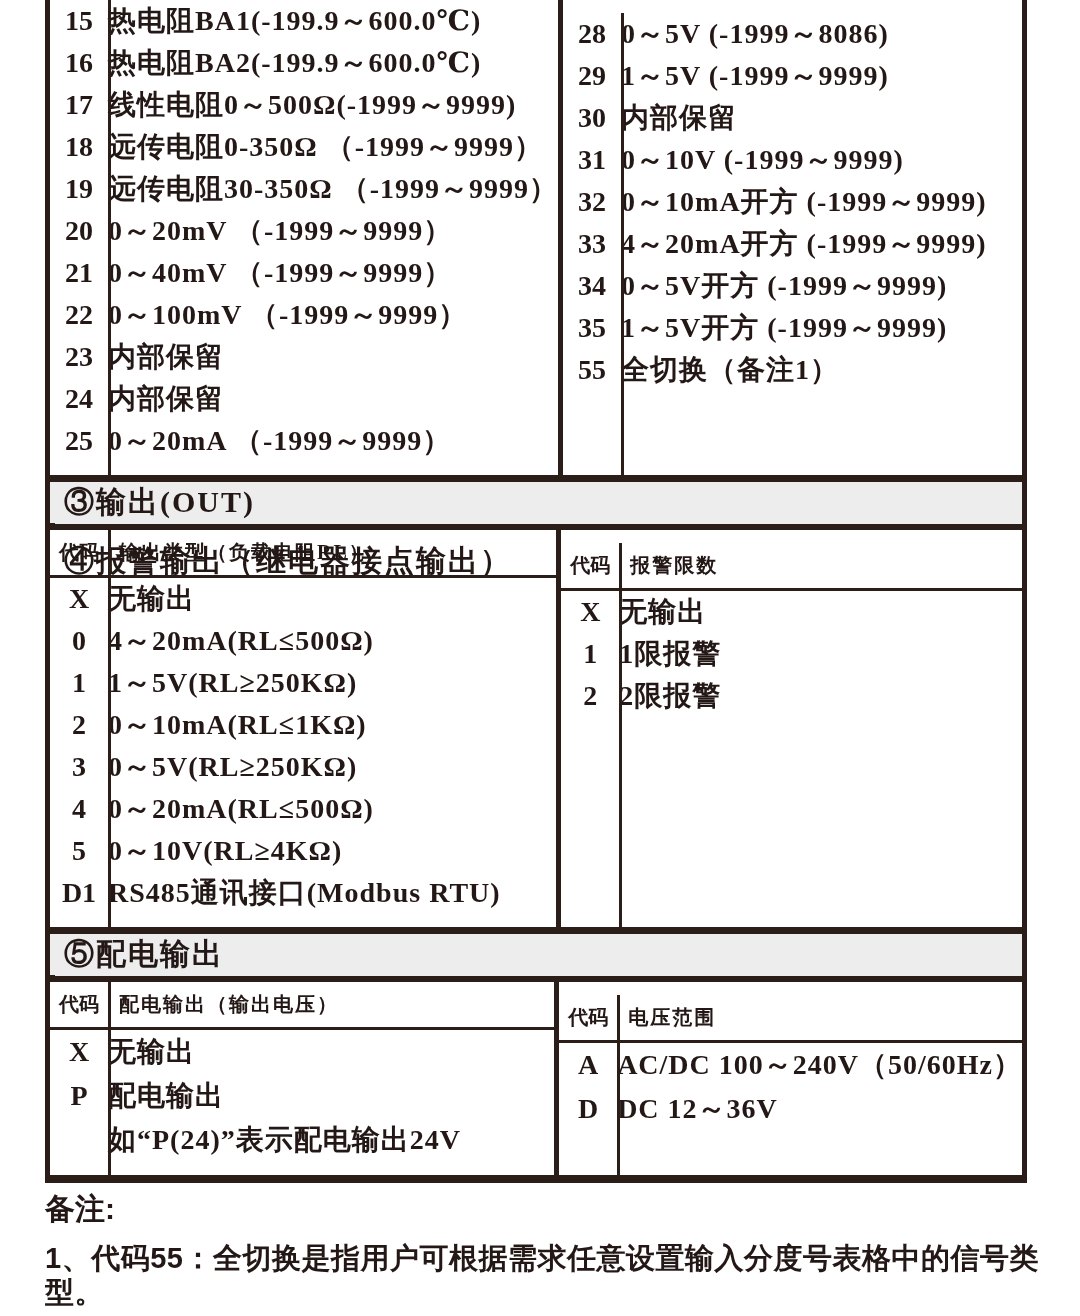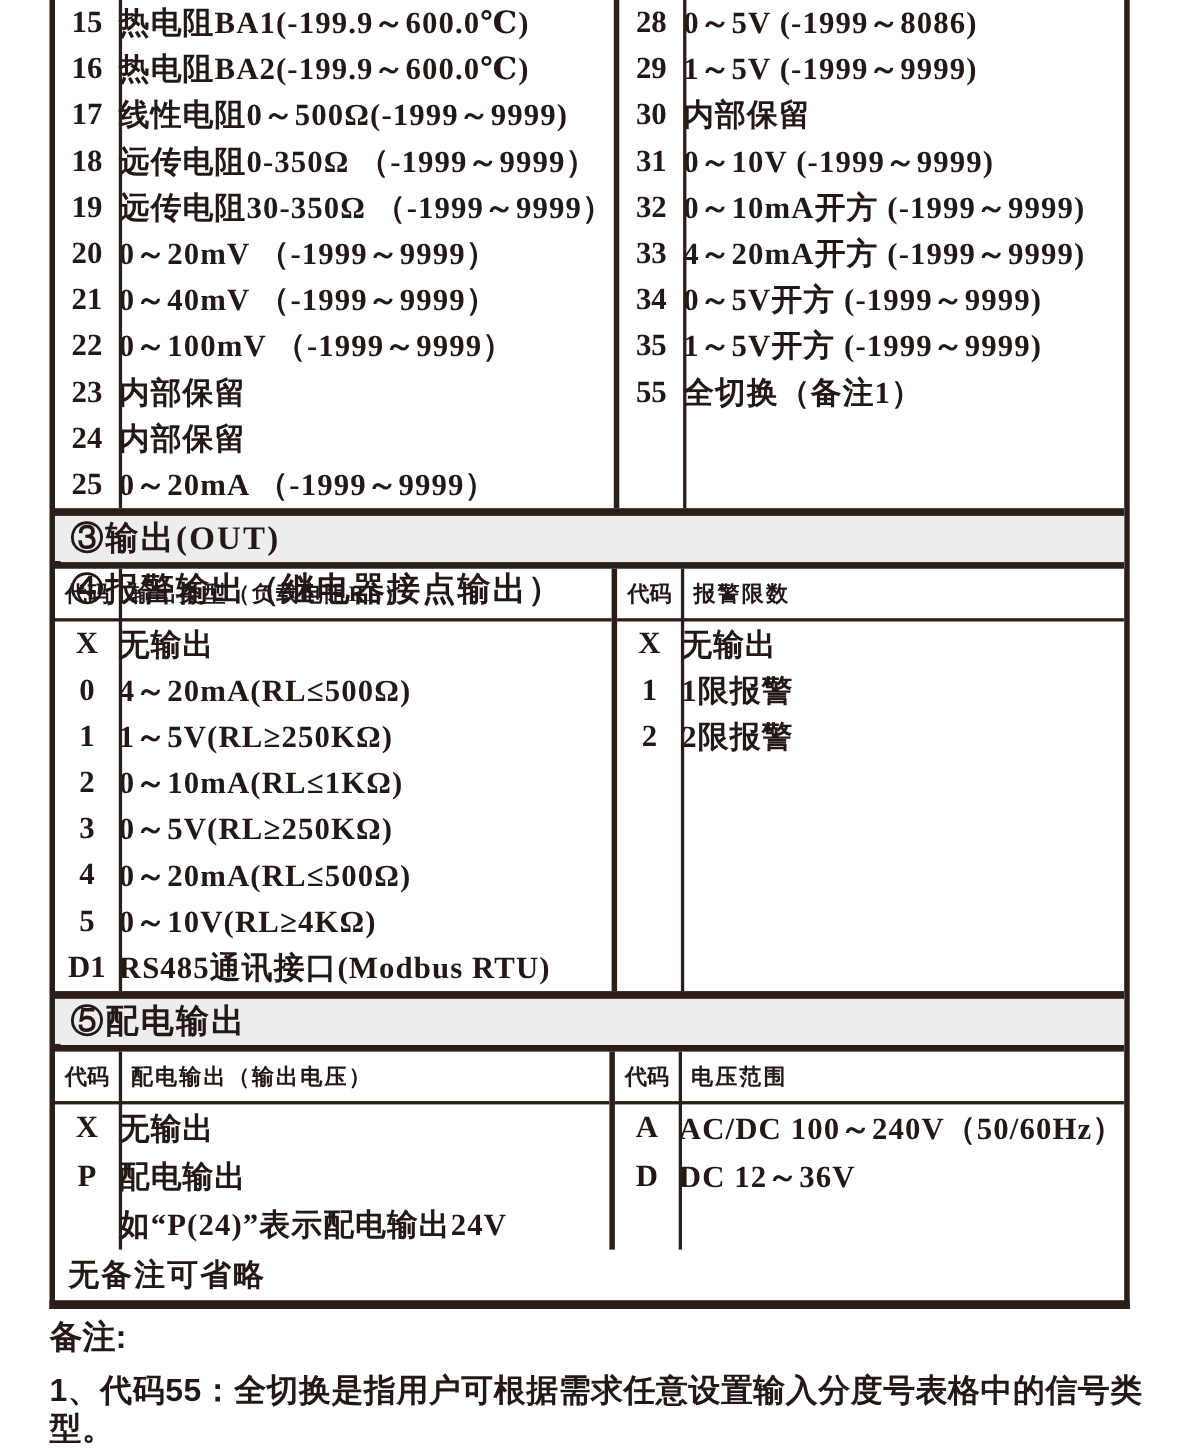--- a/index.html
+++ b/index.html
@@ -20,21 +20,21 @@
     border-right:5px solid var(--bc);
     border-bottom:8px solid var(--bc);
   }
   .section{display:flex;}
   .half{position:relative;}
   .half.with-code-div::before{
     content:"";position:absolute;left:58px;top:0;bottom:0;width:3px;
     background:var(--bc);z-index:1;
   }
   .halfL{width:532px;}
-  .halfR{width:484px;}
+  .halfR{width:484px;margin-top:13px;}
   .middiv{width:5px;background:var(--bc);flex:0 0 5px;}
   .tbody{display:flex;flex-direction:column;overflow:hidden;}
   .tbody.h-input{height:462px;}
   .tbody.h-out{height:336px;}
   .tbody.h-pow{height:132px;}
   .trow{height:42px;display:flex;align-items:center;flex:0 0 auto;}
   .s5 .trow{height:44px;}
   .code-cell{width:58px;flex:0 0 58px;text-align:center;}
   .desc-cell{white-space:nowrap;letter-spacing:1px;}
   .band{
@@ -265,21 +265,20 @@
               <div class="desc-cell">AC/DC 100～240V（50/60Hz）</div>
             </div>
             <div class="trow">
               <div class="code-cell">D</div>
               <div class="desc-cell">DC 12～36V</div>
             </div>
           </div>
       </div>
     </div>
 
-    <div class="remark-row">无备注可省略</div>
 
   </div>
 
   <div class="footer">
     <div class="note-title">备注:</div>
     <div class="note-line">1、代码55：全切换是指用户可根据需求任意设置输入分度号表格中的信号类型。</div>
   </div>
 </div>
 
 </body></html>

